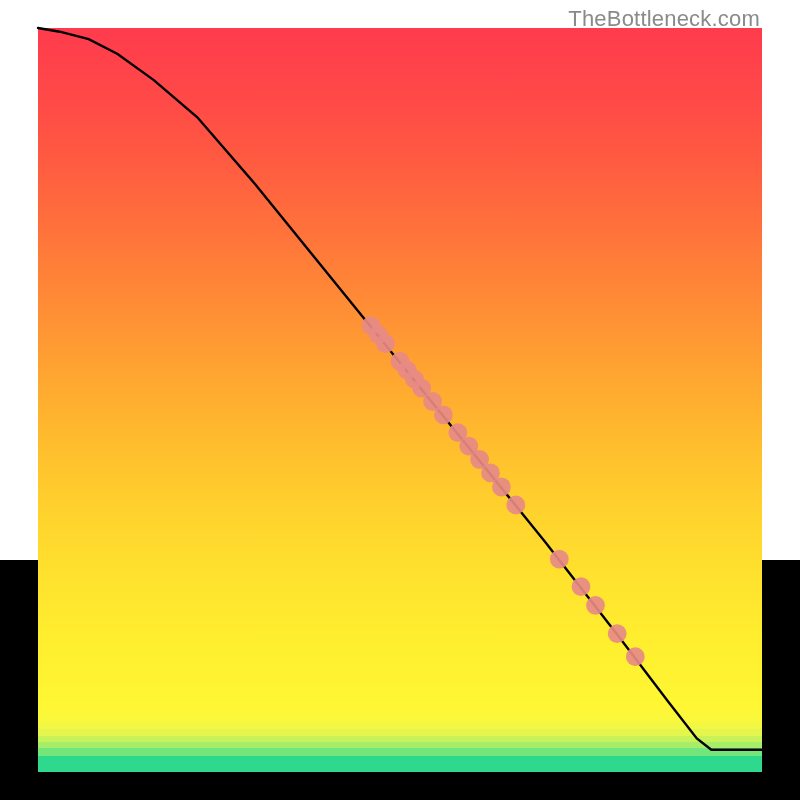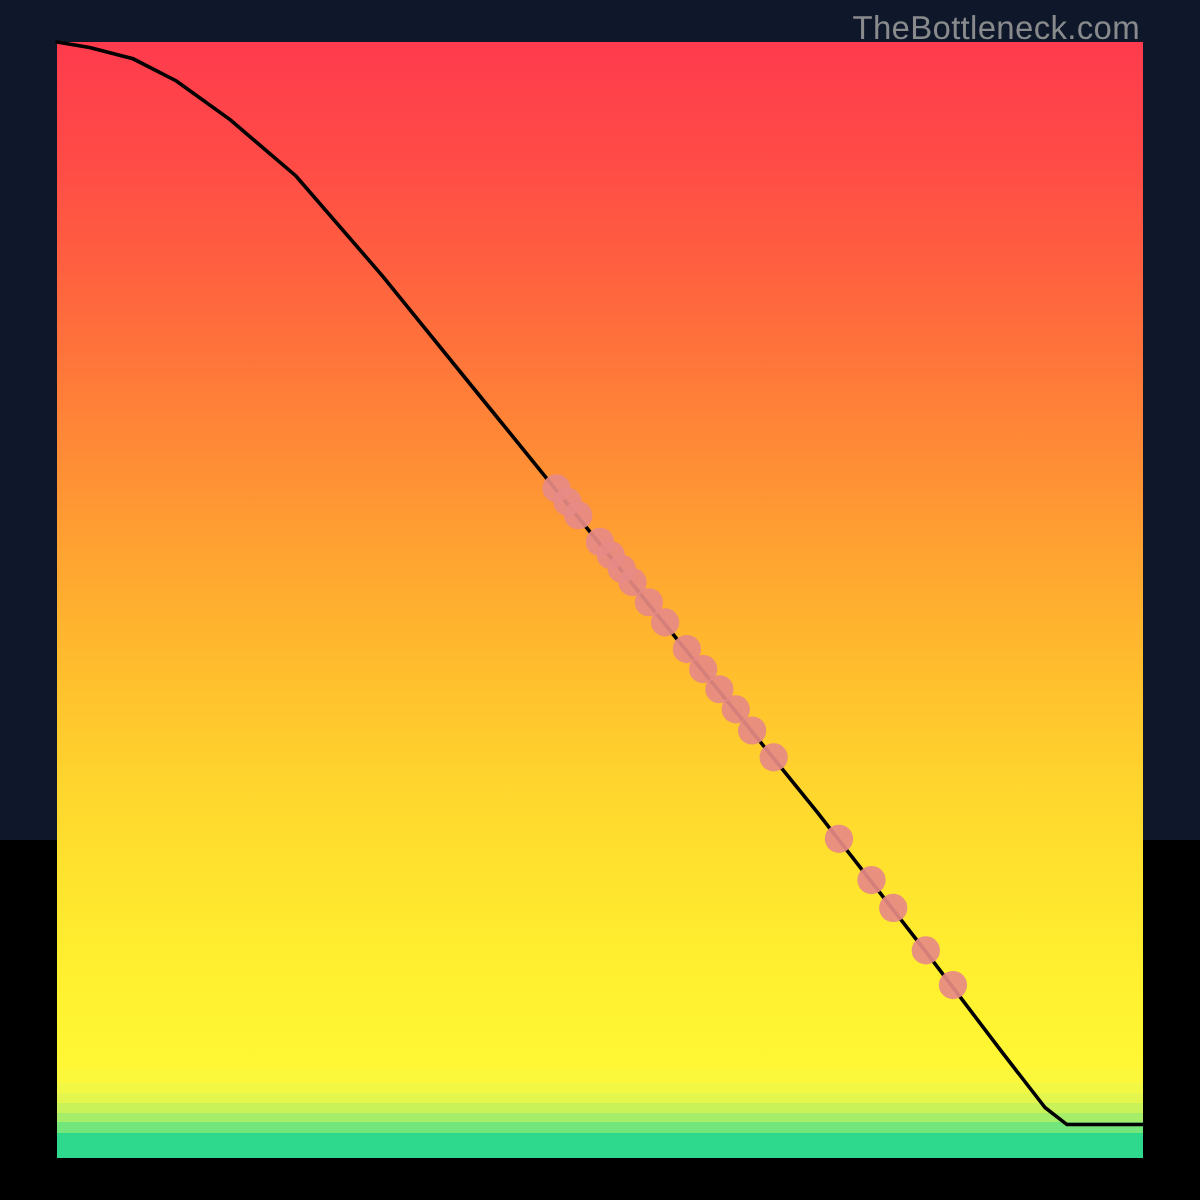--- a/index.html
+++ b/index.html
@@ -8,21 +8,21 @@
     width: 800px;
     height: 800px;
     overflow: hidden;
     background: #000;
     font-family: Arial, Helvetica, sans-serif;
   }
   .frame {
     position: relative;
     width: 800px;
     height: 560px;
-    background: #0f172a;
+    background: #ffffff;
   }
   .plot-area {
     position: absolute;
     left: 38px;
     top: 28px;
     width: 724px;
     height: 744px;
     
     background:
       linear-gradient(to top,

